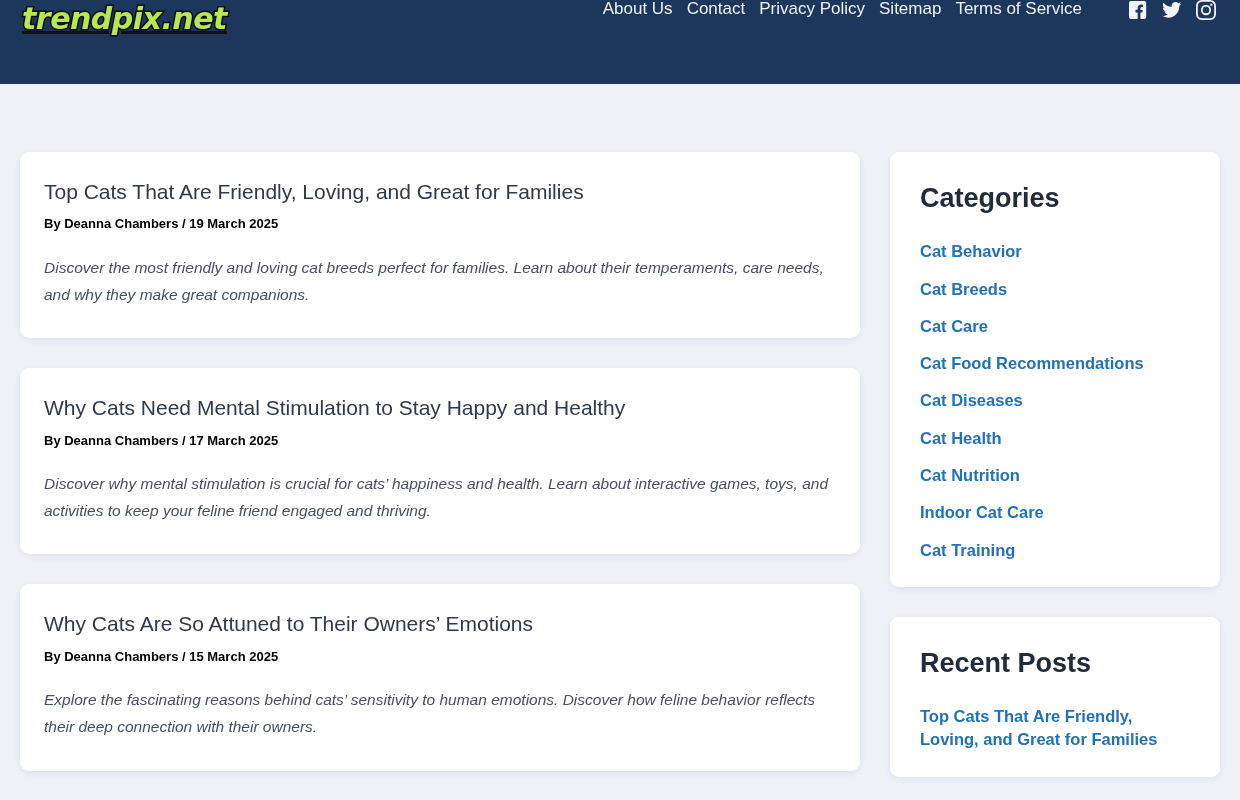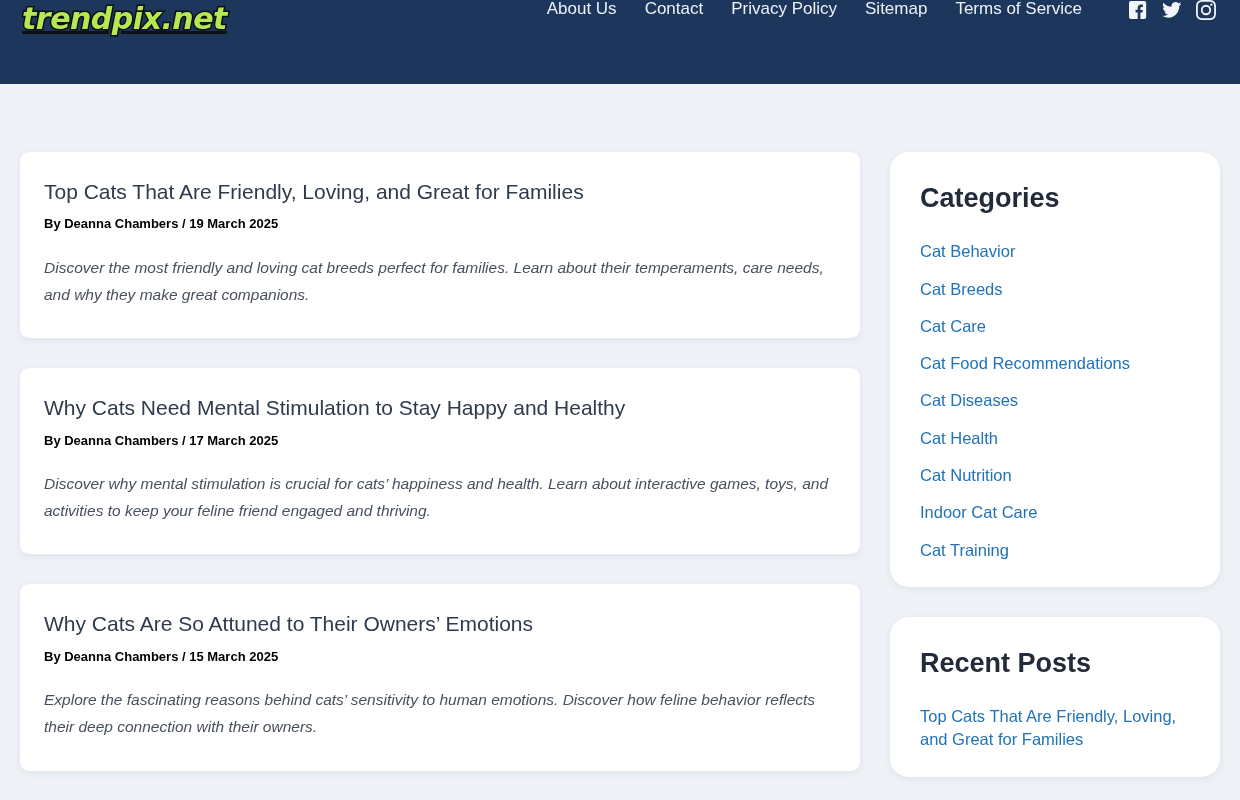--- a/index.html
+++ b/index.html
@@ -39,21 +39,21 @@
     white-space: nowrap;
     line-height: 1;
     padding: 4px 0;
   }
 
   .header-spacer { flex: 1 1 auto; }
 
   .main-nav {
     display: flex;
     align-items: center;
-    gap: 28px;
+    gap: 14px;
     margin-right: 46px;
   }
 
   .nav-link {
     color: #edf1f6;
     font-size: 17px;
     text-decoration: none;
     white-space: nowrap;
     line-height: 1;
   }
@@ -118,21 +118,21 @@
   .article-excerpt {
     font-size: 15.5px;
     line-height: 1.72;
     color: #48505e;
     font-style: italic;
   }
 
   
   .widget {
     background: #ffffff;
-    border-radius: 19px;
+    border-radius: 9px;
     box-shadow: 0 2px 7px rgba(28, 48, 80, 0.075);
     padding: 30px 30px 26px 30px;
     margin-bottom: 30px;
   }
 
   .widget-title {
     font-size: 27px;
     font-weight: bold;
     color: #222b3a;
     margin-bottom: 26px;
@@ -143,20 +143,21 @@
 
   .widget-list li { margin-bottom: 15px; }
   .widget-list li:last-child { margin-bottom: 0; }
 
   .widget-link {
     color: #2272b8;
     font-size: 16.5px;
     text-decoration: none;
     line-height: 1.35;
     display: inline-block;
+    font-weight: bold;
   }
 
   .recent-list .widget-link {
     font-size: 16.5px;
     line-height: 1.38;
   }
 </style>
 </head>
 <body>
 

